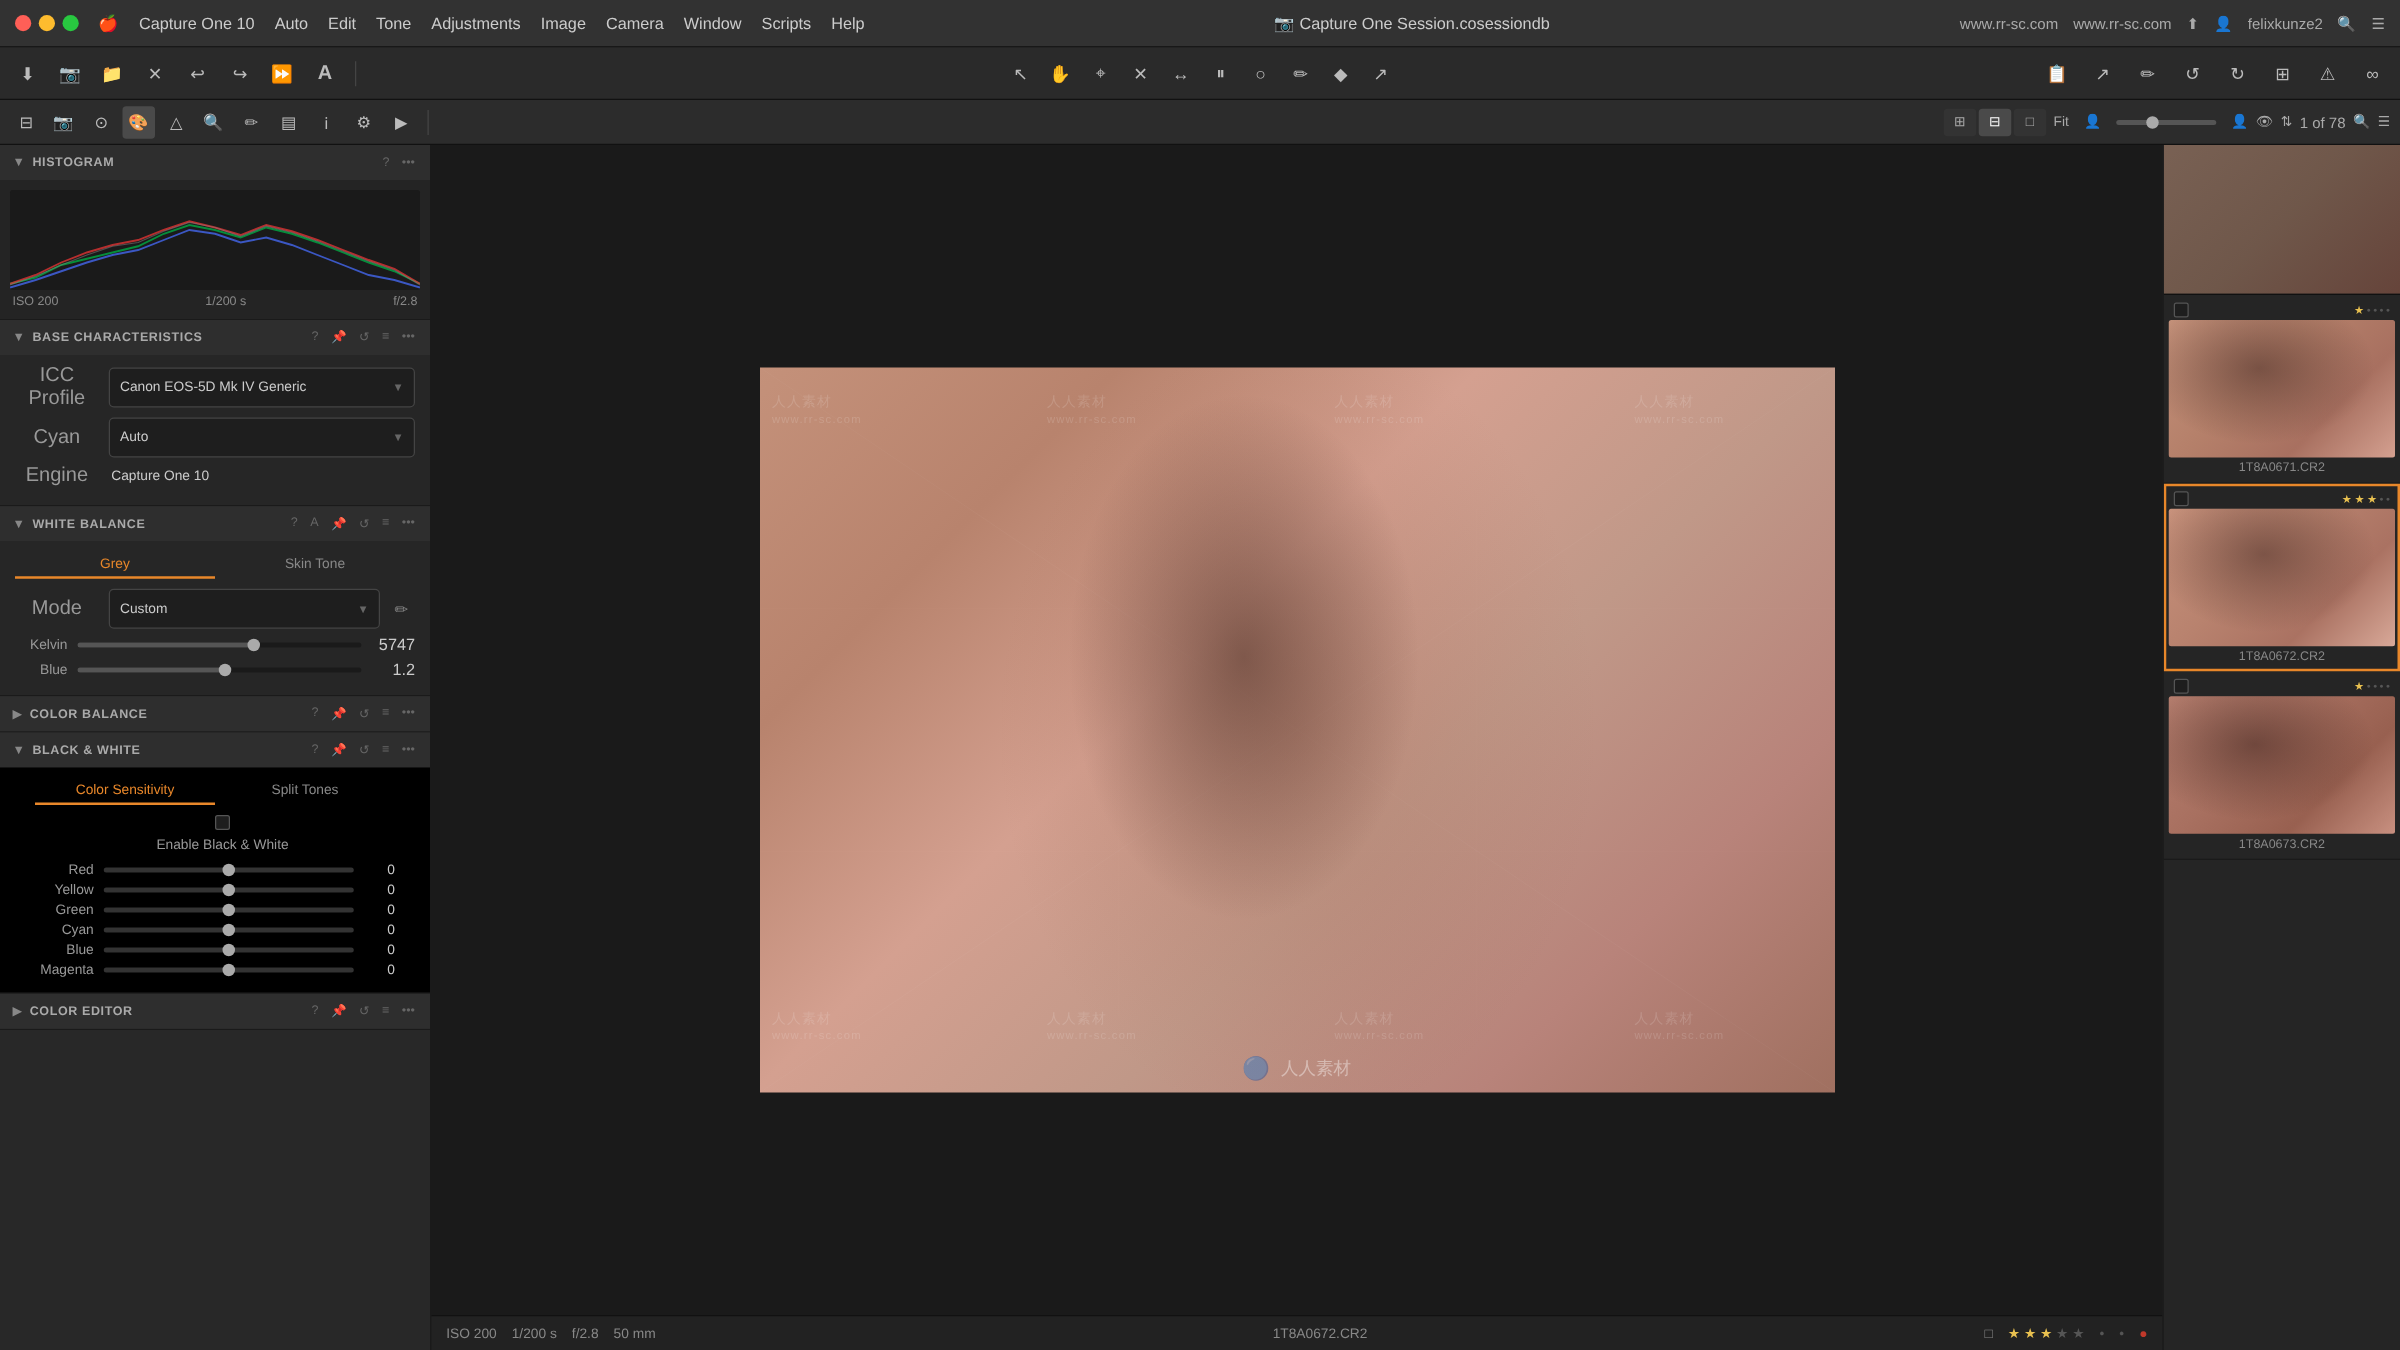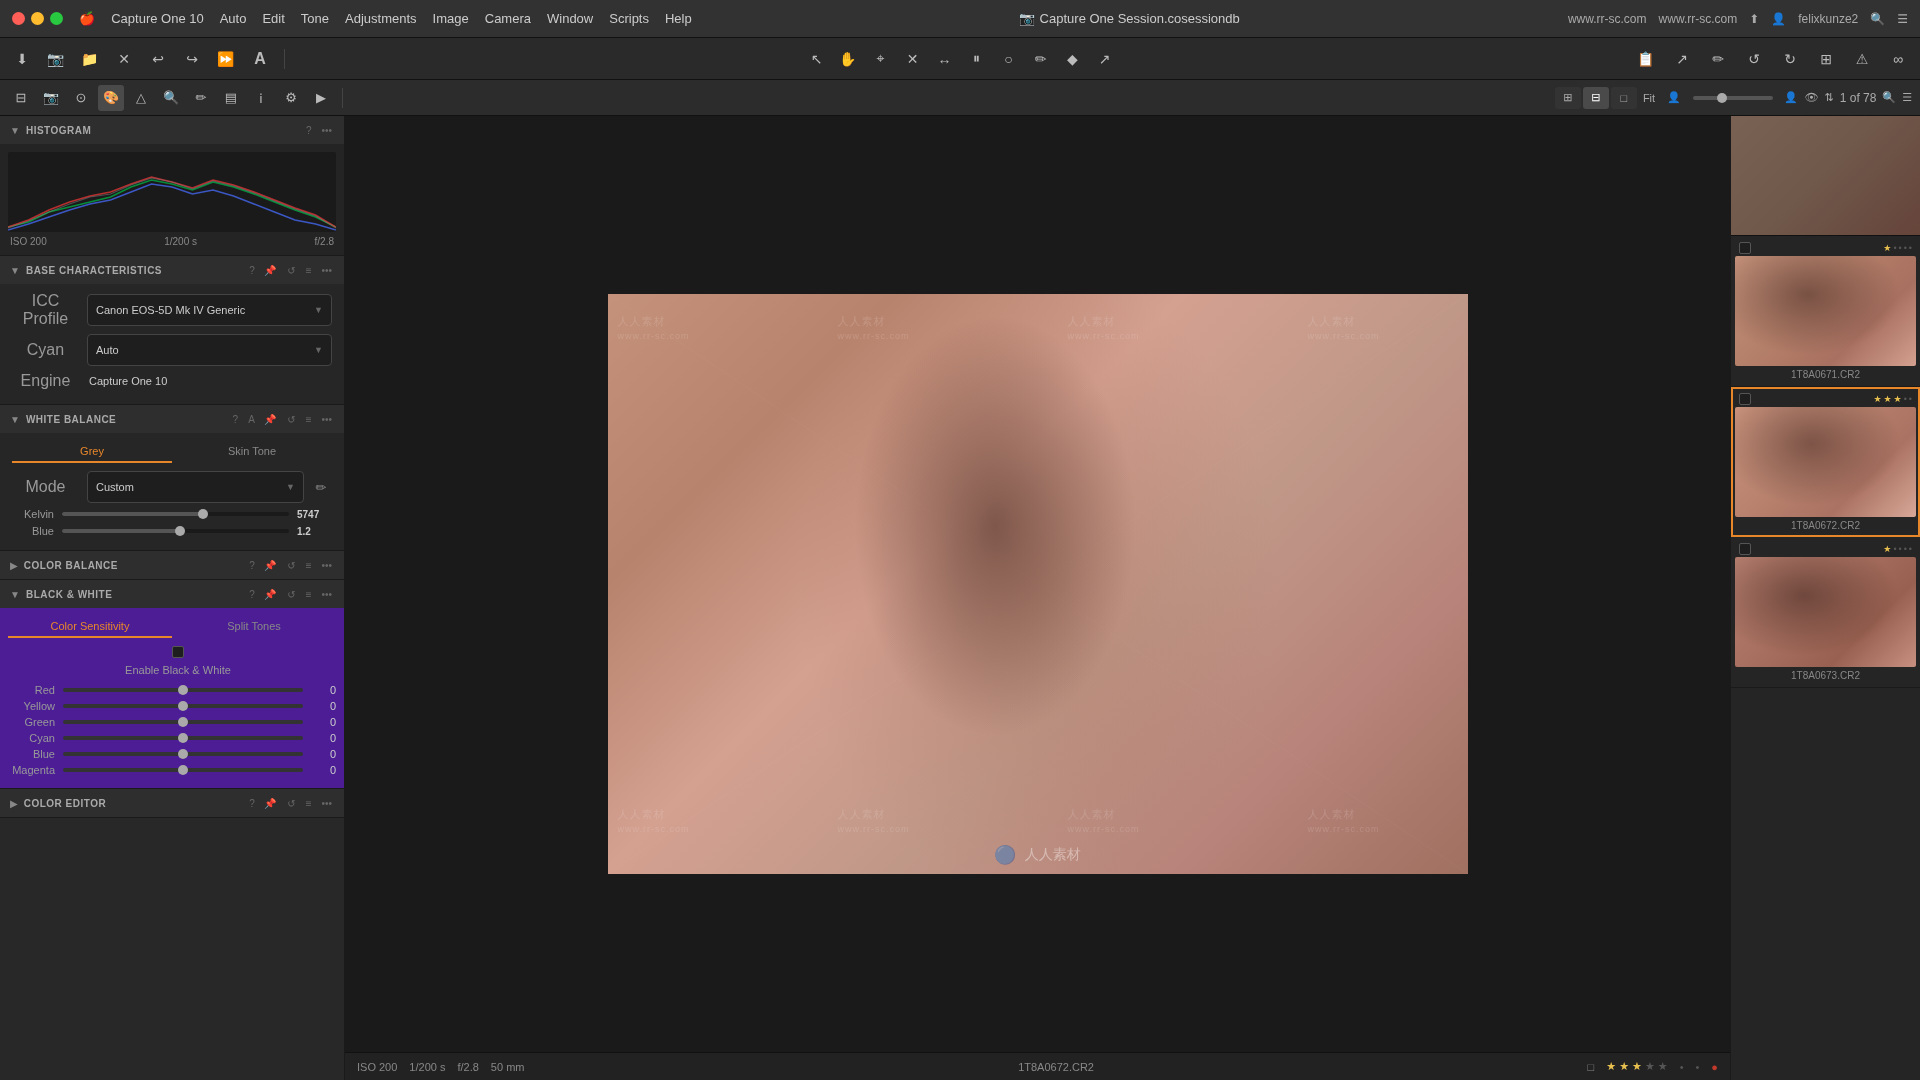--- a/index.html
+++ b/index.html
@@ -287,23 +287,23 @@
       width: 10px; height: 10px;
       background: #aaa;
       border-radius: 50%;
       position: absolute;
       top: -3px;
       transform: translateX(-50%);
       cursor: pointer;
     }
     .slider-value {
       width: 35px;
-      font-size: 10px;
+      font-size: 13px;
       color: #ccc;
-      font-weight: bold;
+      text-align: right;
     }
     .wb-mode-row {
       display: flex;
       align-items: center;
       margin-bottom: 5px;
     }
 
     
     .bw-tabs {
       display: flex;
@@ -552,21 +552,21 @@
 
     
     .ph-icon {
       font-size: 10px;
       color: #666;
       cursor: pointer;
       padding: 2px;
     }
 
     .section-content-wb { padding: 8px 12px; background: #262626; }
-    .section-content-bw { padding: 8px 8px; background: #4c1d95; }
+    .section-content-bw { padding: 8px 28px; background: #000000; }
 
     
     .eyedropper-btn {
       width: 22px; height: 22px;
       display: flex; align-items: center; justify-content: center;
       color: #888;
       font-size: 13px;
       cursor: pointer;
       margin-left: 6px;
     }

